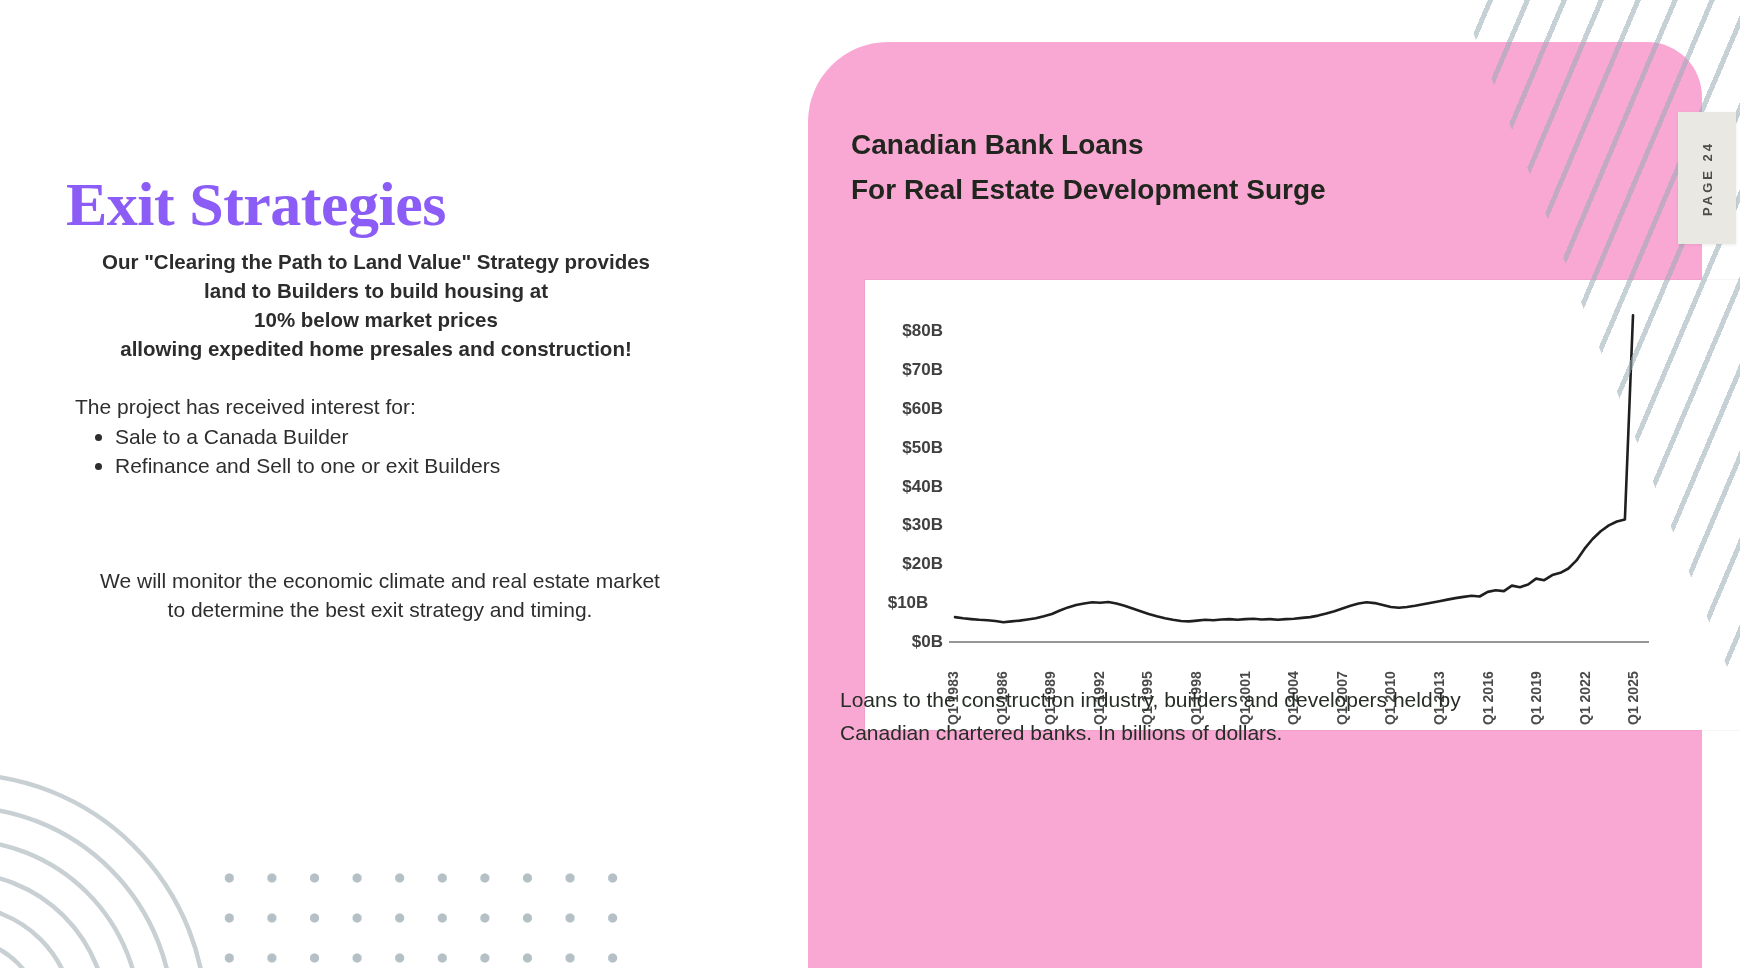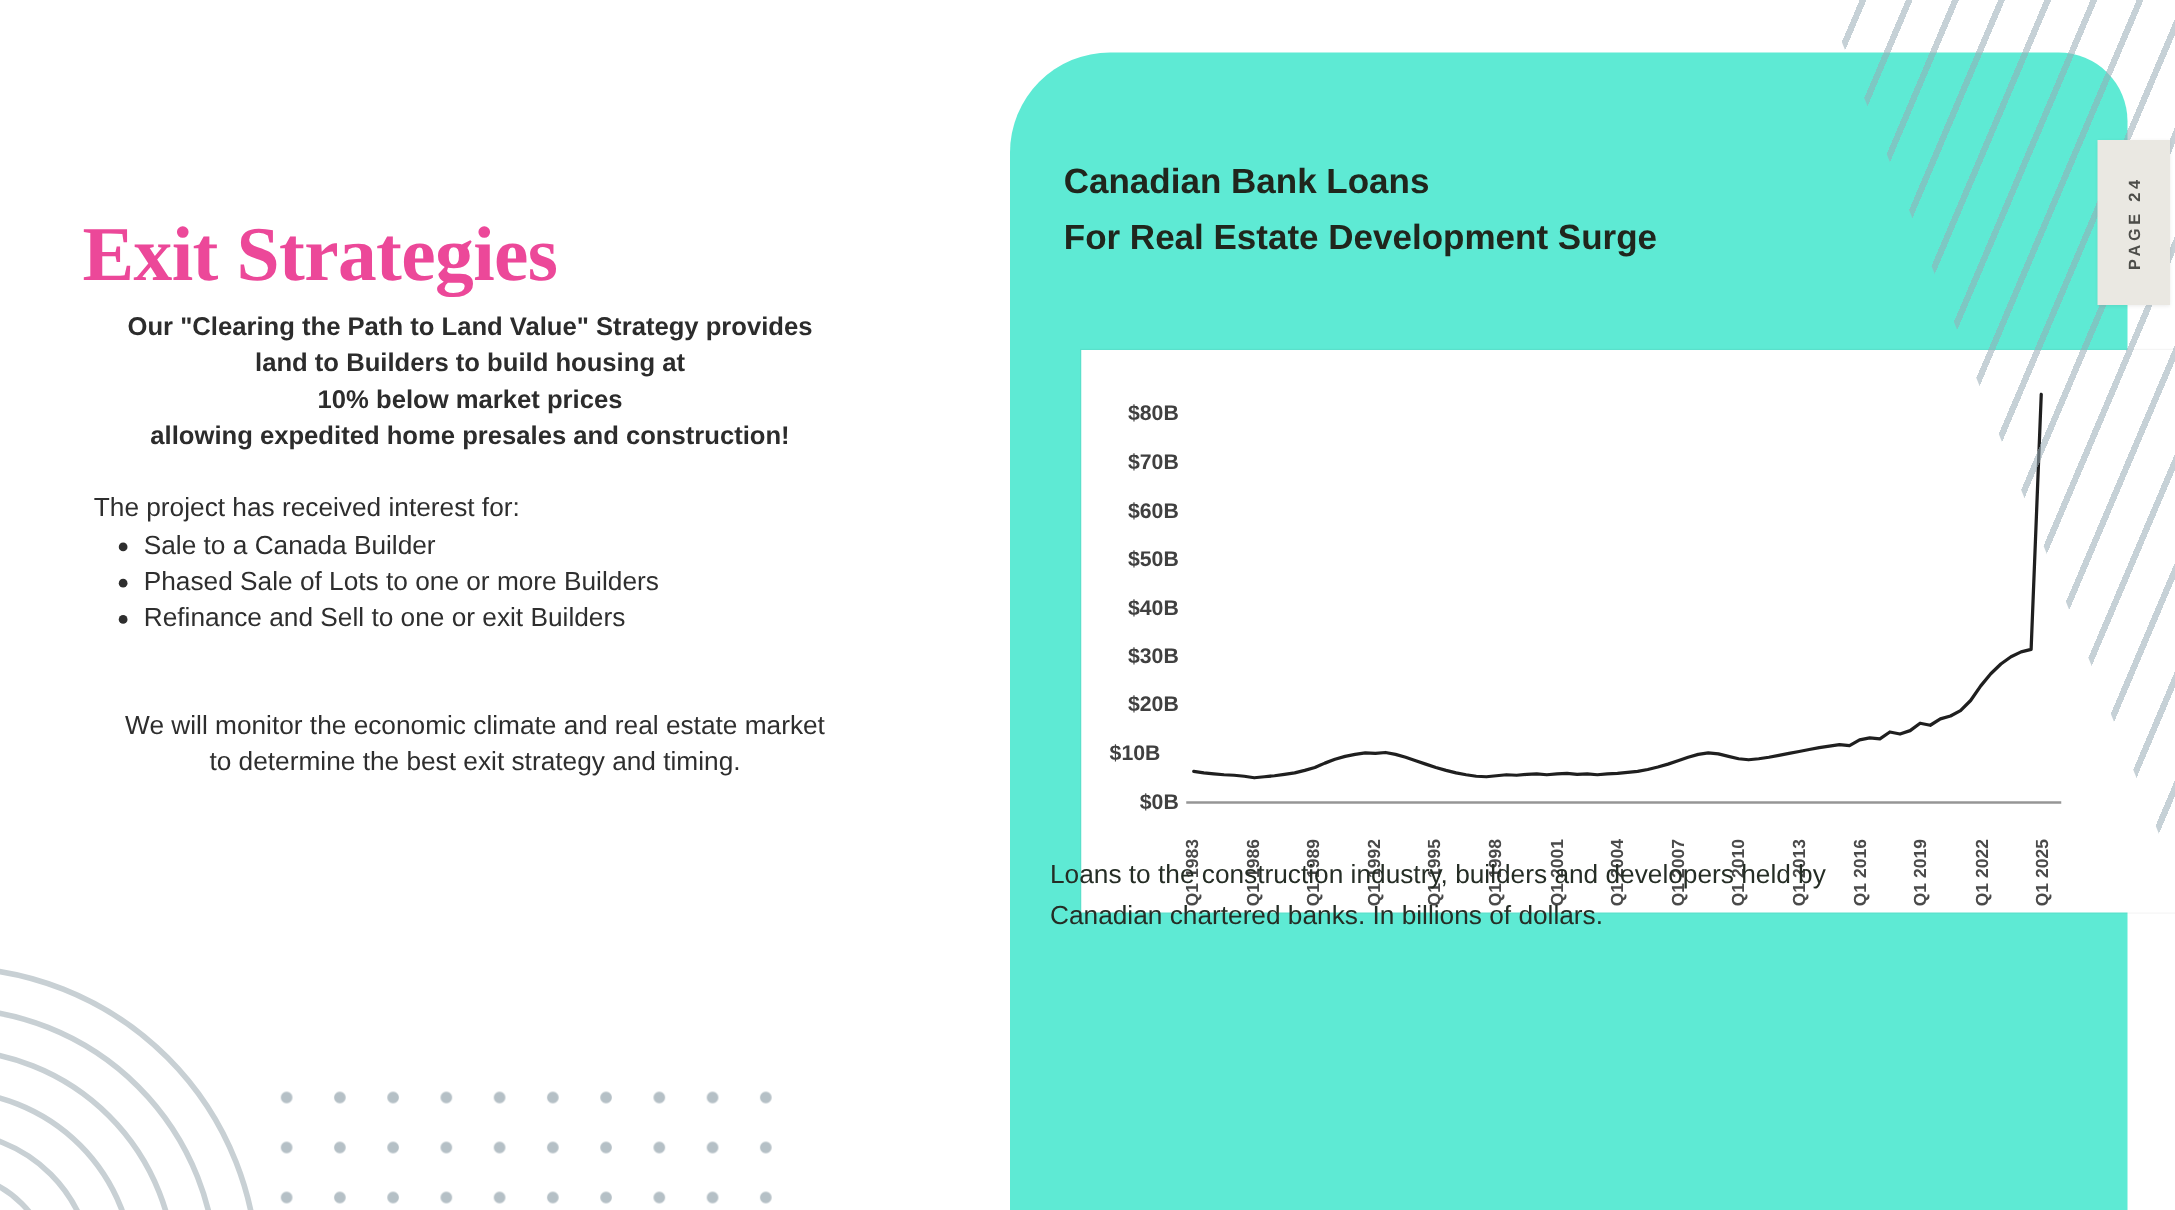--- a/index.html
+++ b/index.html
@@ -16,21 +16,21 @@
   }
   #stripes-decor{
     position:absolute;left:1340px;top:0;width:400px;height:760px;z-index:2;
     background:repeating-linear-gradient(113deg,rgba(151,171,181,0.55) 0 5px,rgba(0,0,0,0) 5px 34px);
     clip-path:polygon(30% 0,100% 0,100% 92%);
   }
   
   #page-title{
     position:absolute;left:66px;top:128px;z-index:2;
     font-family:"Liberation Serif","DejaVu Serif",serif;font-weight:700;
-    font-size:62px;line-height:1.12;color:#ec4899;letter-spacing:-0.5px;
+    font-size:62px;line-height:1.12;color:#8b5cf6;letter-spacing:-0.5px;
   }
   .pre{white-space:pre-line;}
   #intro-block{
     position:absolute;left:46px;top:247px;width:660px;z-index:2;
     font-weight:700;font-size:20.5px;line-height:29px;text-align:center;color:#2c2c2c;
   }
   #interest-heading{position:absolute;left:75px;top:395px;font-size:21px;color:#2e2e2e;z-index:2;}
   #interest-list{
     position:absolute;left:93px;top:422px;margin:0;padding:0;list-style:none;z-index:2;
     font-size:21px;line-height:29px;color:#2e2e2e;
@@ -105,27 +105,26 @@
   <div id="stripes-decor"></div>
 
   <h1 id="page-title">Exit Strategies</h1>
   <div id="intro-block" class="pre">Our "Clearing the Path to Land Value" Strategy provides
 land to Builders to build housing at
 10% below market prices
 allowing expedited home presales and construction!</div>
   <div id="interest-heading">The project has received interest for:</div>
   <ul id="interest-list">
       <li>Sale to a Canada Builder</li>
-      <li>Phased Sale of Lots to one or more Builders</li>
       <li>Refinance and Sell to one or exit Builders</li>
     </ul>
   <div id="closing-block" class="pre">We will monitor the economic climate and real estate market
 to determine the best exit strategy and timing.</div>
 
-  <div id="green-panel" style="background: #5eead4;">
+  <div id="green-panel" style="background: #f9a8d4;">
     <div id="panel-title" class="pre">Canadian Bank Loans
 For Real Estate Development Surge</div>
 
     <div id="chart-card">
       <div id="y-axis-ticks">
           <div class="ytick" style="top: 40px;">$80B</div>
           <div class="ytick" style="top: 78.875px;">$70B</div>
           <div class="ytick" style="top: 117.75px;">$60B</div>
           <div class="ytick" style="top: 156.625px;">$50B</div>
           <div class="ytick" style="top: 195.5px;">$40B</div>

